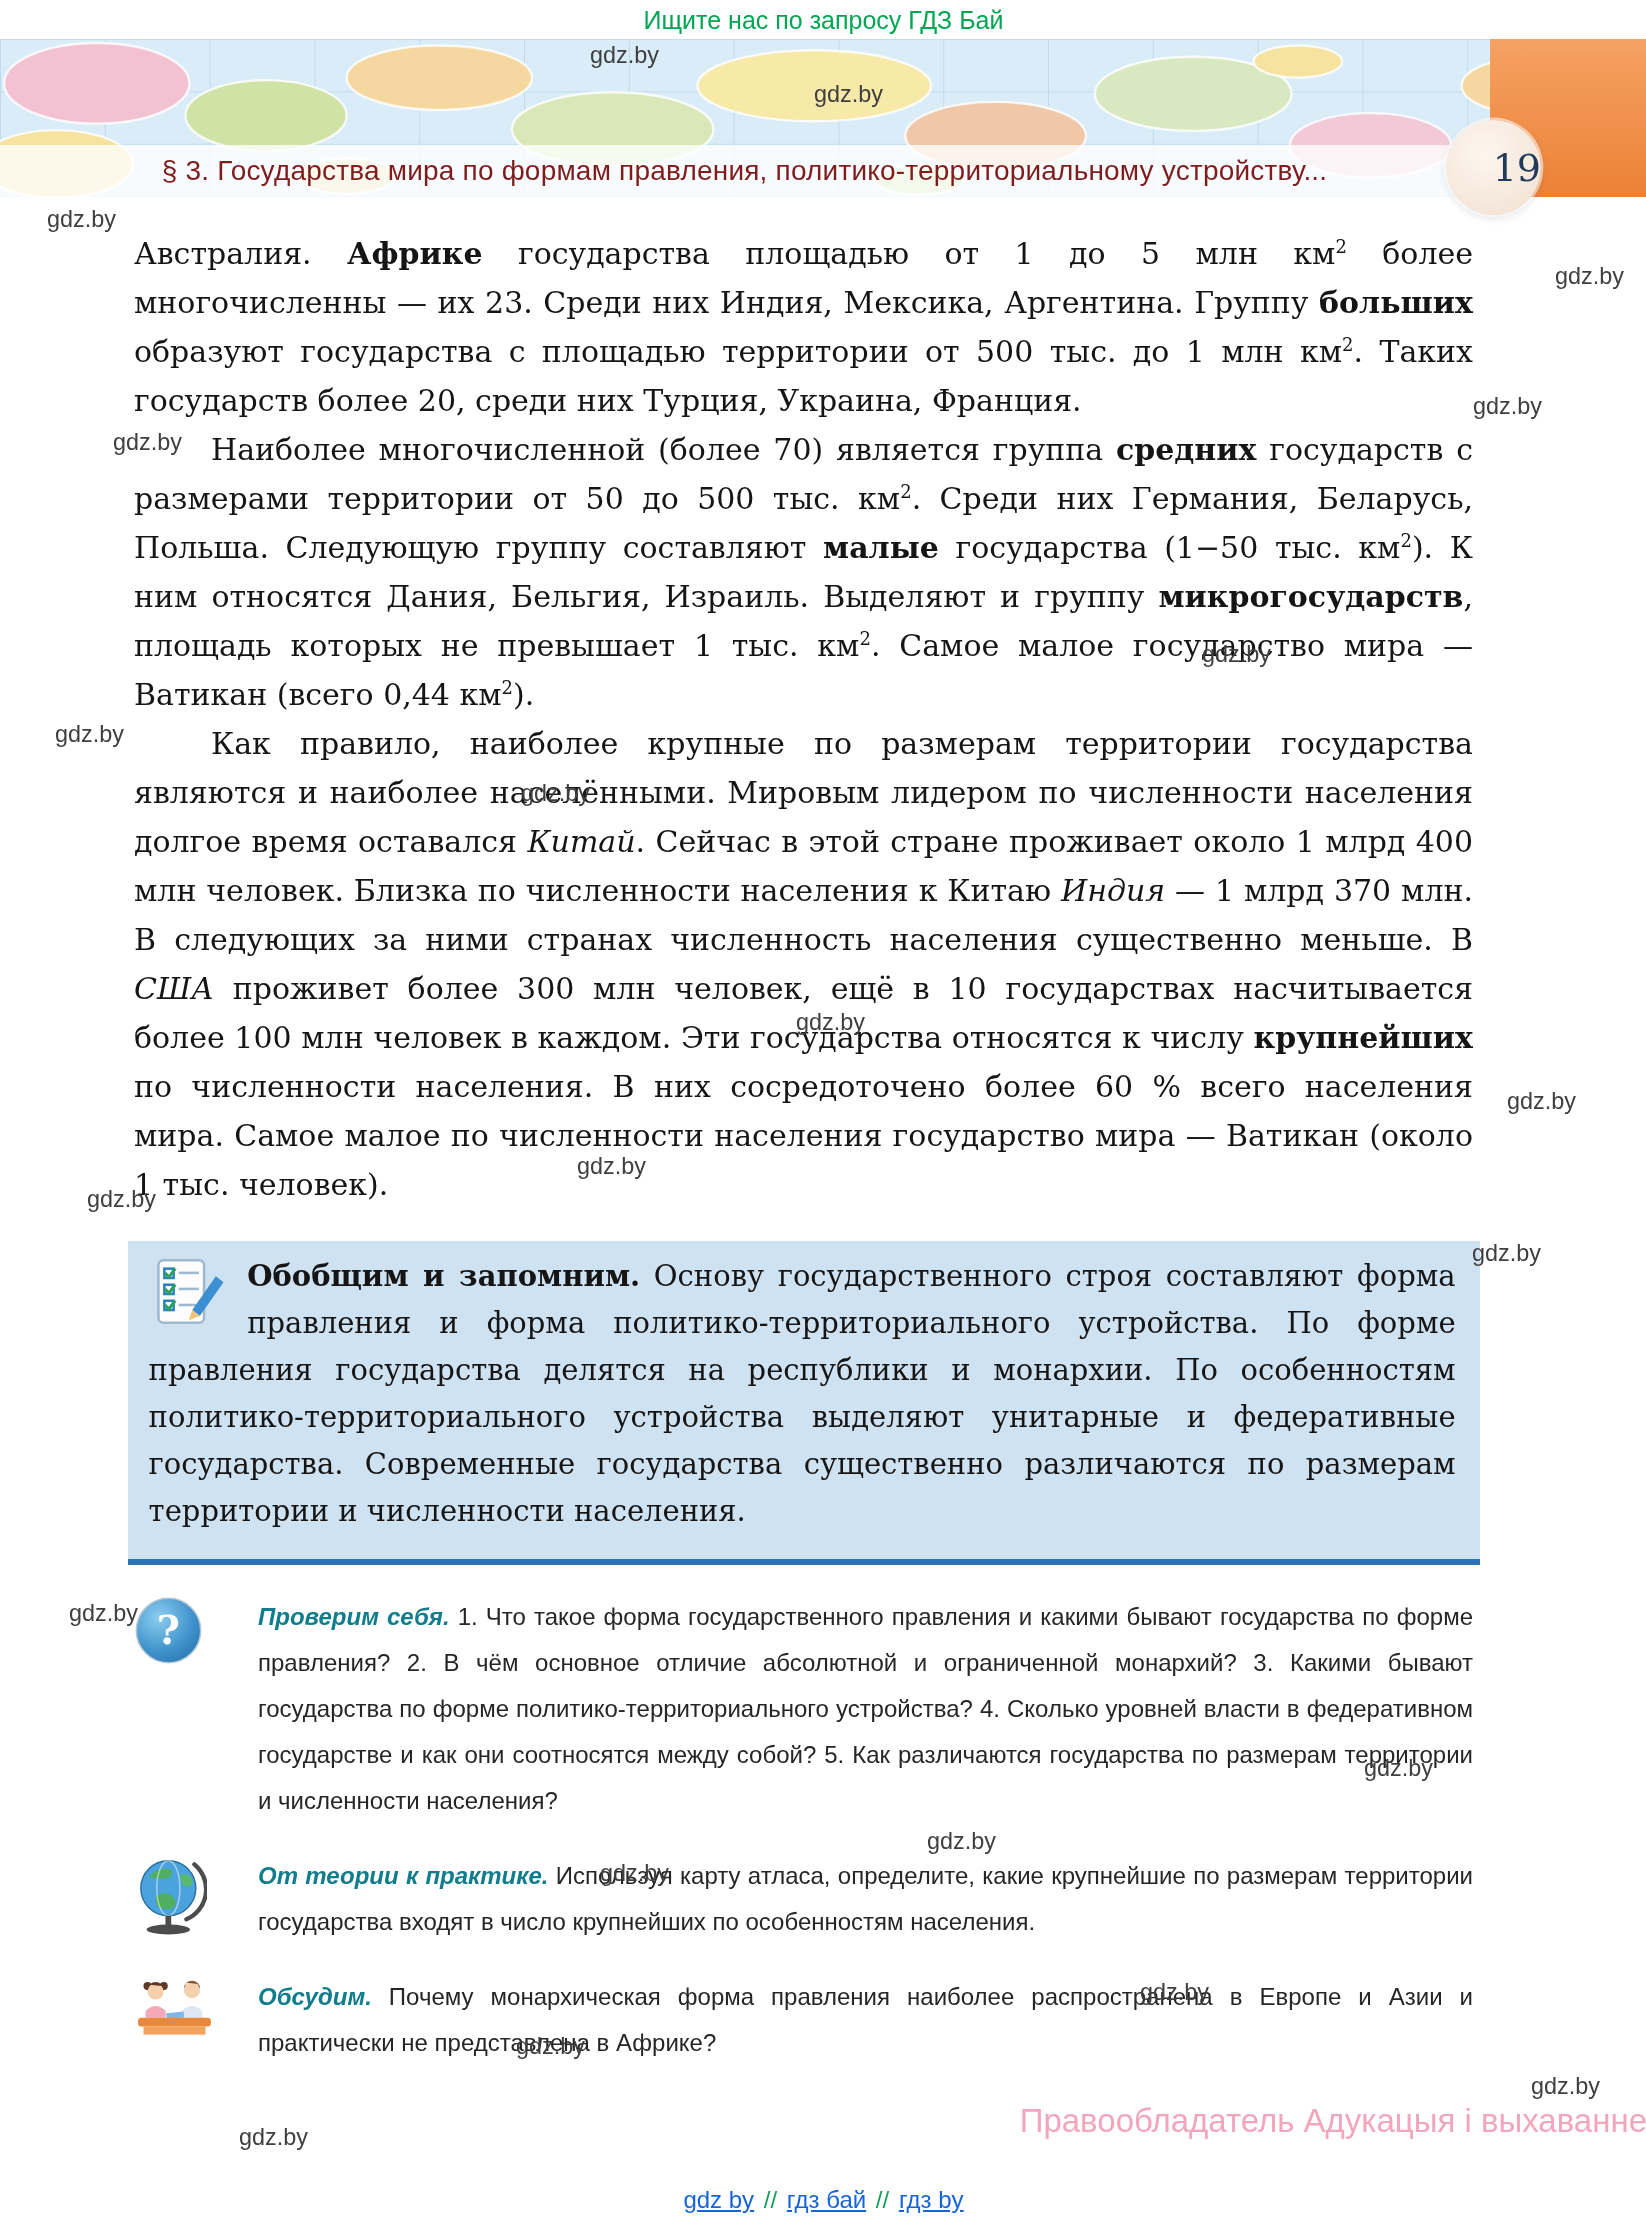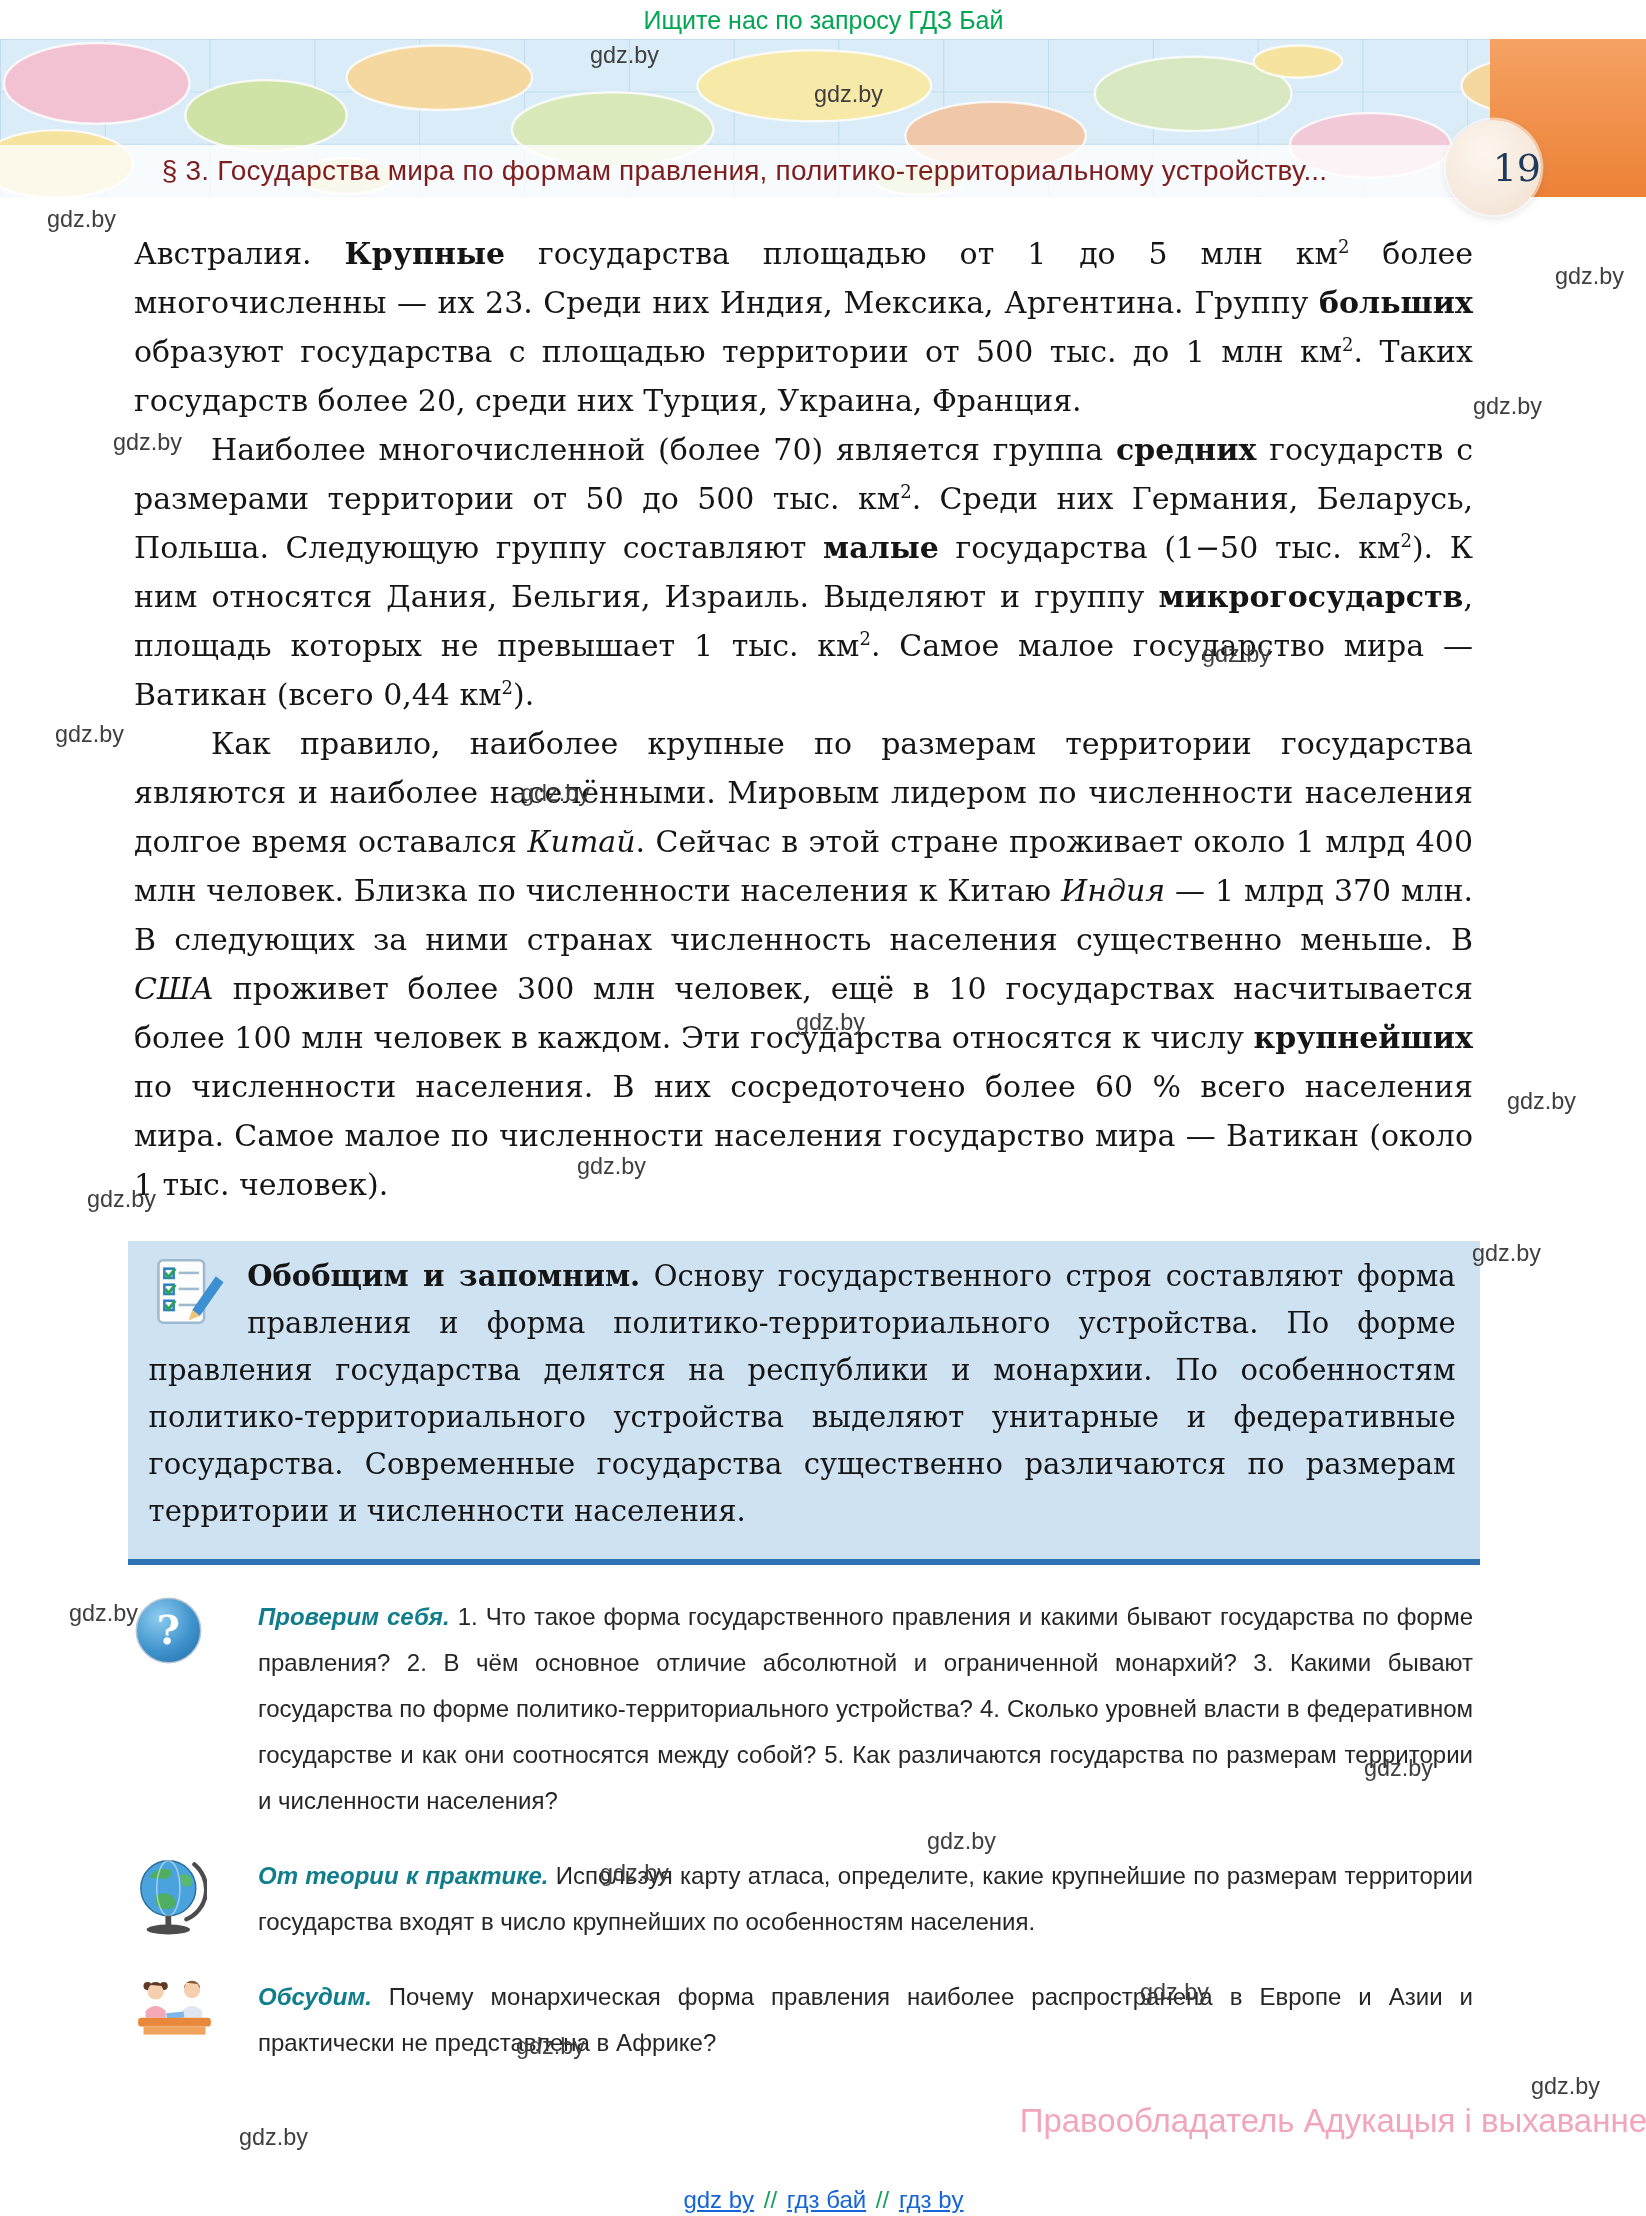--- a/index.html
+++ b/index.html
@@ -115,21 +115,21 @@
   <div class="title-band">
     <span>§ 3. Государства мира по формам правления, политико-территориальному устройству...</span>
   </div>
   <div class="page-circle">
     <span>19</span>
   </div>
 </div>
 
 <div class="content">
 
-  <p class="body-par first">Австралия. <b>Крупные</b> государства площадью от 1 до 5 млн км<sup>2</sup> более многочисленны — их 23. Среди них Индия, Мексика, Аргентина. Группу <b>больших</b> образуют государства с площадью территории от 500 тыс. до 1 млн км<sup>2</sup>. Таких государств более 20, среди них Турция, Украина, Франция.</p>
+  <p class="body-par first">Австралия. <b>Африке</b> государства площадью от 1 до 5 млн км<sup>2</sup> более многочисленны — их 23. Среди них Индия, Мексика, Аргентина. Группу <b>больших</b> образуют государства с площадью территории от 500 тыс. до 1 млн км<sup>2</sup>. Таких государств более 20, среди них Турция, Украина, Франция.</p>
   <p class="body-par">Наиболее многочисленной (более 70) является группа <b>средних</b> государств с размерами территории от 50 до 500 тыс. км<sup>2</sup>. Среди них Германия, Беларусь, Польша. Следующую группу составляют <b>малые</b> государства (1−50 тыс. км<sup>2</sup>). К ним относятся Дания, Бельгия, Израиль. Выделяют и группу <b>микрогосударств</b>, площадь которых не превышает 1 тыс. км<sup>2</sup>. Самое малое государство мира — Ватикан (всего 0,44 км<sup>2</sup>).</p>
   <p class="body-par">Как правило, наиболее крупные по размерам территории государства являются и наиболее населёнными. Мировым лидером по численности населения долгое время оставался <i>Китай</i>. Сейчас в этой стране проживает около 1 млрд 400 млн человек. Близка по численности населения к Китаю <i>Индия</i> — 1 млрд 370 млн. В следующих за ними странах численность населения существенно меньше. В <i>США</i> проживет более 300 млн человек, ещё в 10 государствах насчитывается более 100 млн человек в каждом. Эти государства относятся к числу <b>крупнейших</b> по численности населения. В них сосредоточено более 60 % всего населения мира. Самое малое по численности населения государство мира — Ватикан (около 1 тыс. человек).</p>
 
   <div class="summary-box">
     <span class="summary-icon">
       <svg viewBox="0 0 90 90" width="76" height="76">
         <rect x="10" y="5" width="54" height="74" rx="6" fill="#fdfdfd" stroke="#9fb9cf" stroke-width="3"></rect>
         <rect x="17" y="15" width="11" height="11" fill="none" stroke="#2f7fc1" stroke-width="3"></rect>
         <rect x="17" y="34" width="11" height="11" fill="none" stroke="#2f7fc1" stroke-width="3"></rect>
         <rect x="17" y="53" width="11" height="11" fill="none" stroke="#2f7fc1" stroke-width="3"></rect>

